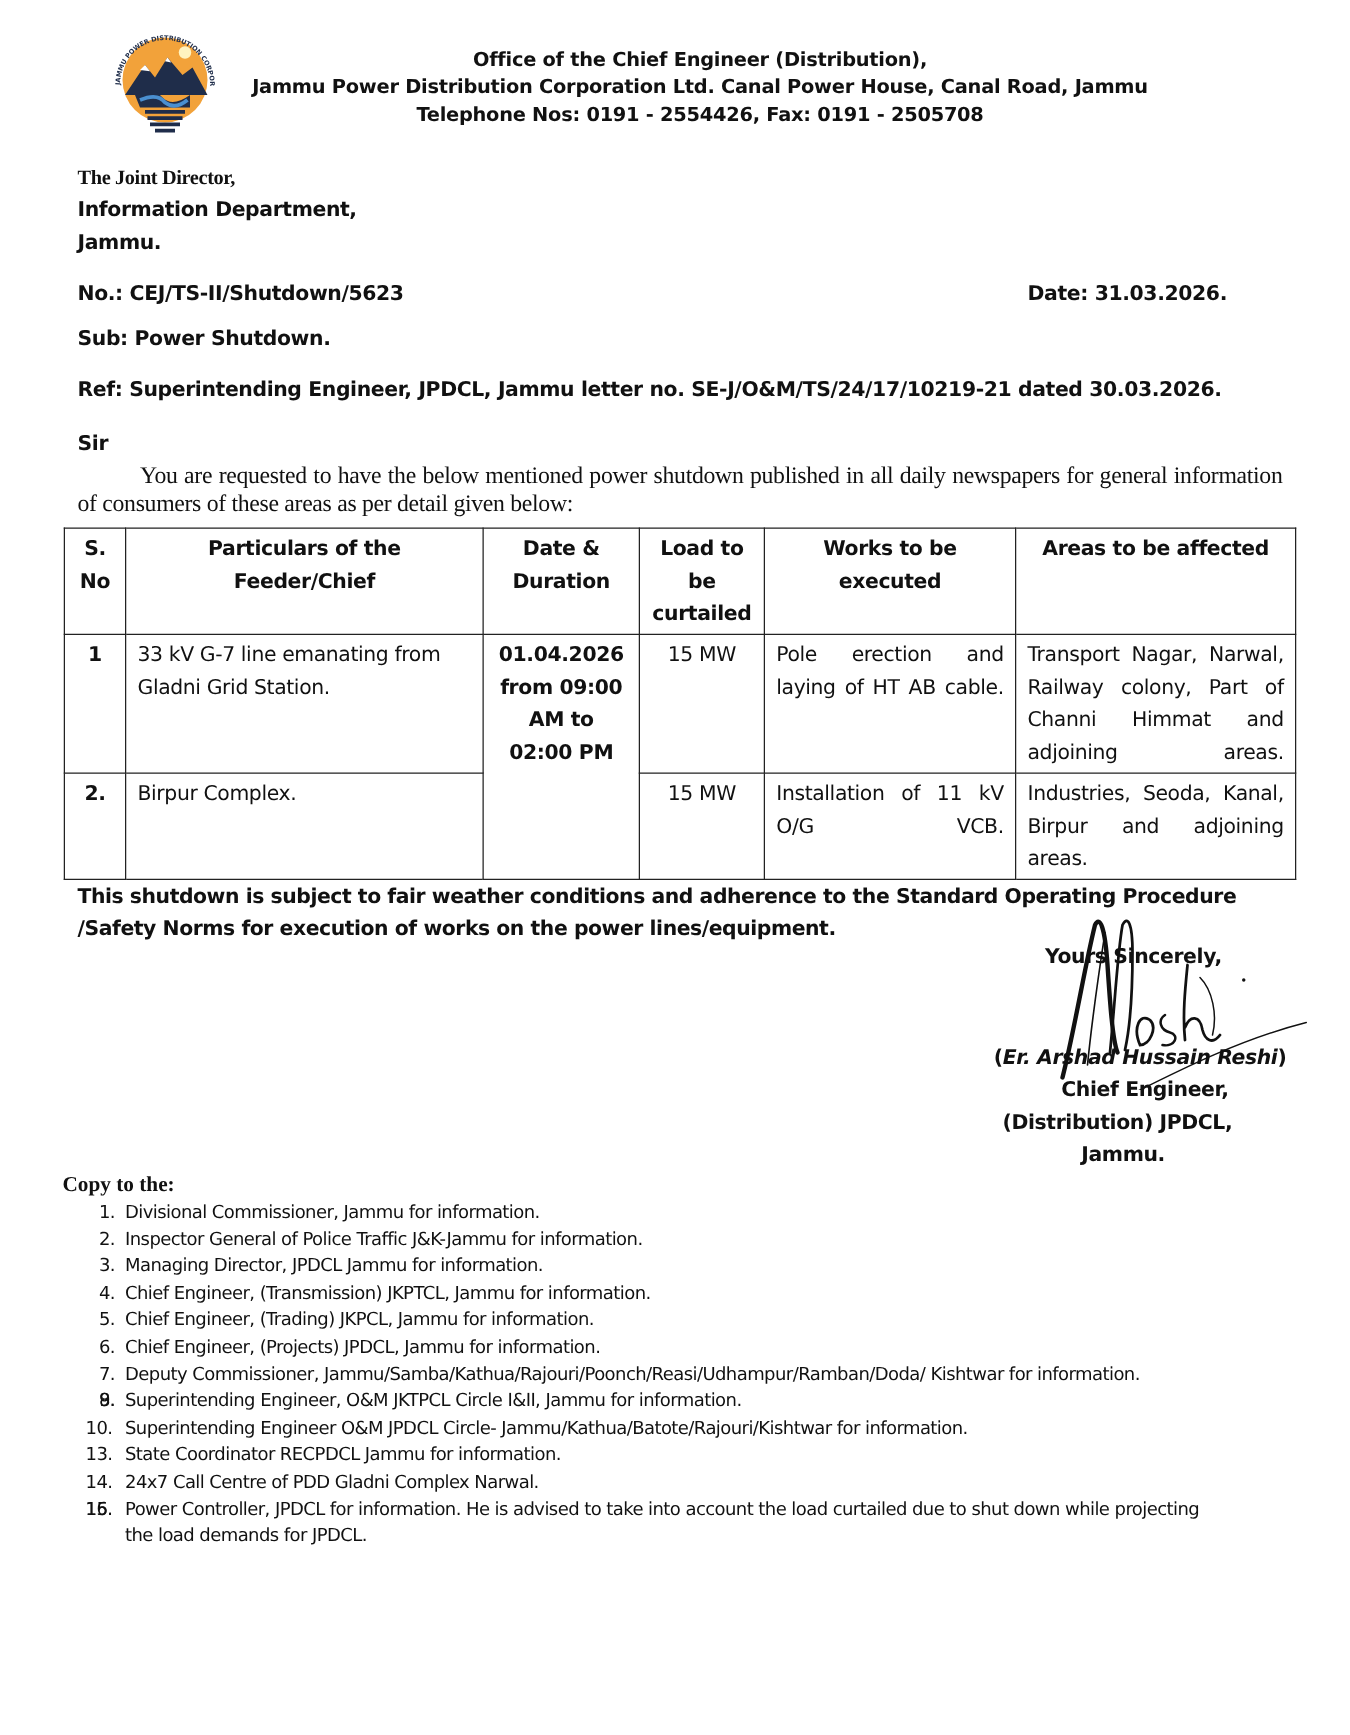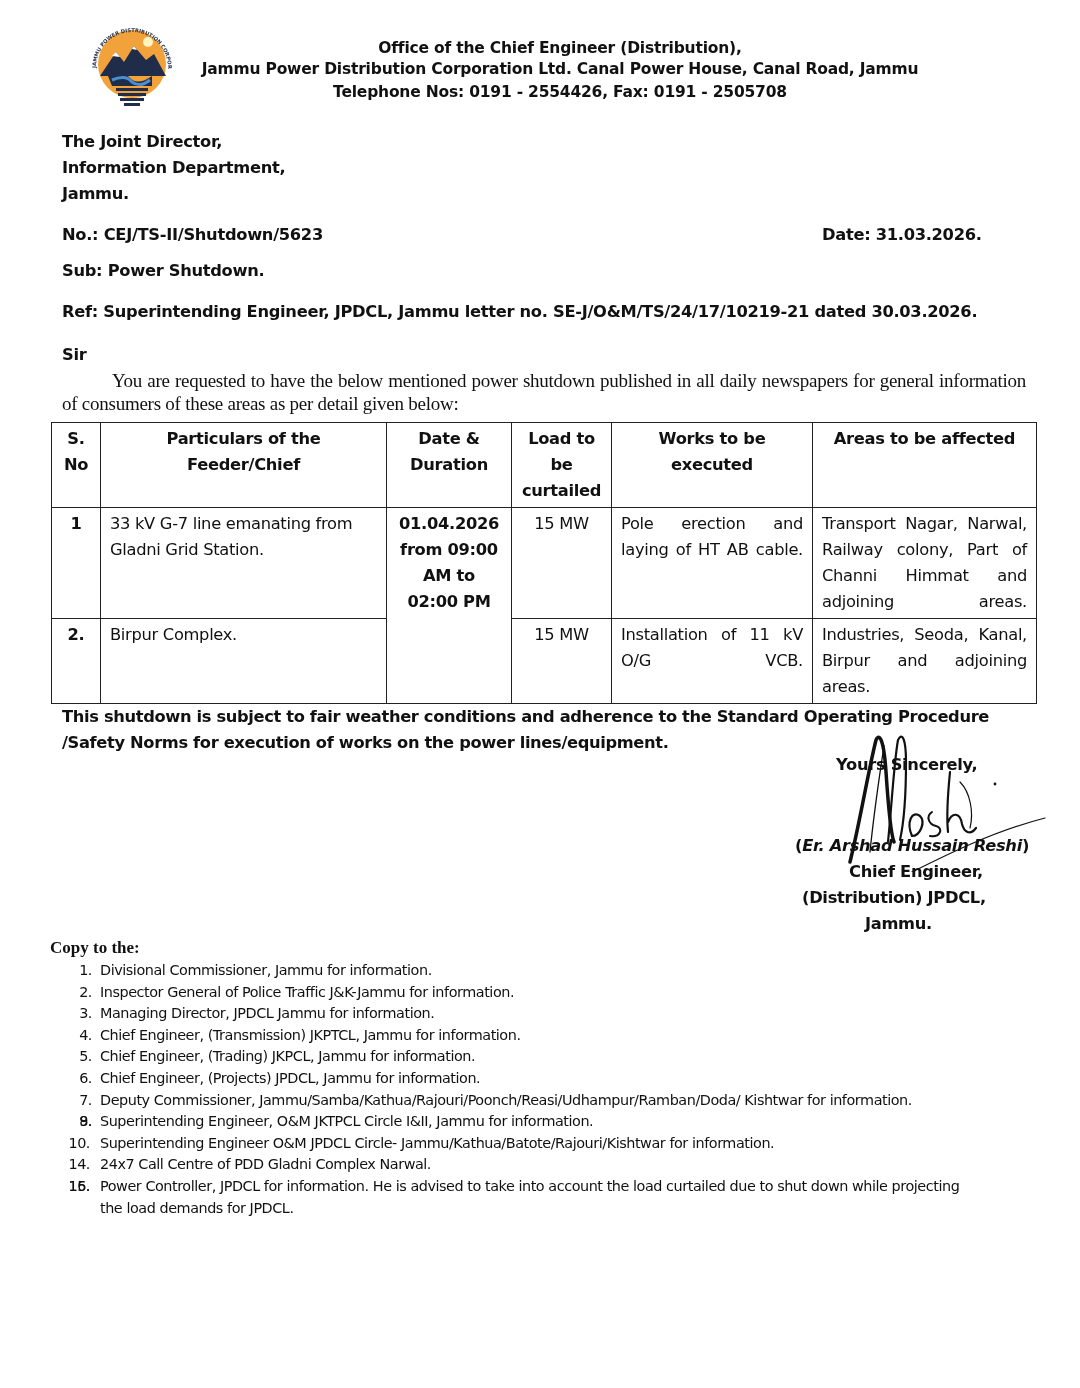--- a/index.html
+++ b/index.html
@@ -13,21 +13,21 @@
   .logo { position: absolute; left: 82px; top: 24px; width: 100px; height: 84px; }
   .lh { position: absolute; left: 190px; width: 740px; text-align: center;
         font-family: "DejaVu Sans", sans-serif; font-weight: bold; font-size: 15.5px; letter-spacing: -0.2px; }
   .lh1 { top: 39px; }
   .lh2 { top: 60px; }
   .lh3 { top: 83px; }
 
   .b { position: absolute; font-family: "DejaVu Sans", sans-serif; font-weight: bold;
        font-size: 16.3px; letter-spacing: -0.3px; white-space: nowrap; }
 
-  .addr1 { left: 62px; top: 132px; }
+  .addr1 { left: 62px; top: 132px; font-family: Liberation Serif, serif; }
   .addr2 { left: 62px; top: 158px; }
   .addr3 { left: 62px; top: 184px; }
   .refno { left: 62px; top: 225px; }
   .date  { left: 822px; top: 225px; }
   .sub   { left: 62px; top: 261px; }
   .ref   { left: 62px; top: 302px; }
   .sir   { left: 62px; top: 345px; }
 
   .body-para { position: absolute; left: 62px; top: 369px; width: 964px;
     font-family: "Liberation Serif", serif; font-size: 19px; line-height: 23px;
@@ -165,18 +165,19 @@
     <li><span class="num">1.</span><span>Divisional Commissioner, Jammu for information.</span></li>
     <li><span class="num">2.</span><span>Inspector General of Police Traffic J&amp;K-Jammu for information.</span></li>
     <li><span class="num">3.</span><span>Managing Director, JPDCL Jammu for information.</span></li>
     <li><span class="num">4.</span><span>Chief Engineer, (Transmission) JKPTCL, Jammu for information.</span></li>
     <li><span class="num">5.</span><span>Chief Engineer, (Trading) JKPCL, Jammu for information.</span></li>
     <li><span class="num">6.</span><span>Chief Engineer, (Projects) JPDCL, Jammu for information.</span></li>
     <li><span class="num">7.</span><span>Deputy Commissioner, Jammu/Samba/Kathua/Rajouri/Poonch/Reasi/Udhampur/Ramban/Doda/ Kishtwar for information.</span></li>
     <li><span class="num">8.</span></li>
     <li><span class="num">9.</span><span>Superintending Engineer, O&amp;M JKTPCL Circle I&amp;II, Jammu for information.</span></li>
     <li><span class="num w">10.</span><span>Superintending Engineer O&amp;M JPDCL Circle- Jammu/Kathua/Batote/Rajouri/Kishtwar for information.</span></li>
+    <li><span class="num w">13.</span><span>State Coordinator RECPDCL Jammu for information.</span></li>
     <li><span class="num w">14.</span><span>24x7 Call Centre of PDD Gladni Complex Narwal.</span></li>
     <li><span class="num w">15.</span></li>
     <li><span class="num w">16.</span><span>Power Controller, JPDCL for information. He is advised to take into account the load curtailed due to shut down while projecting the load demands for JPDCL.</span></li>
   </ol>
 
 </div>
 
 </body></html>

